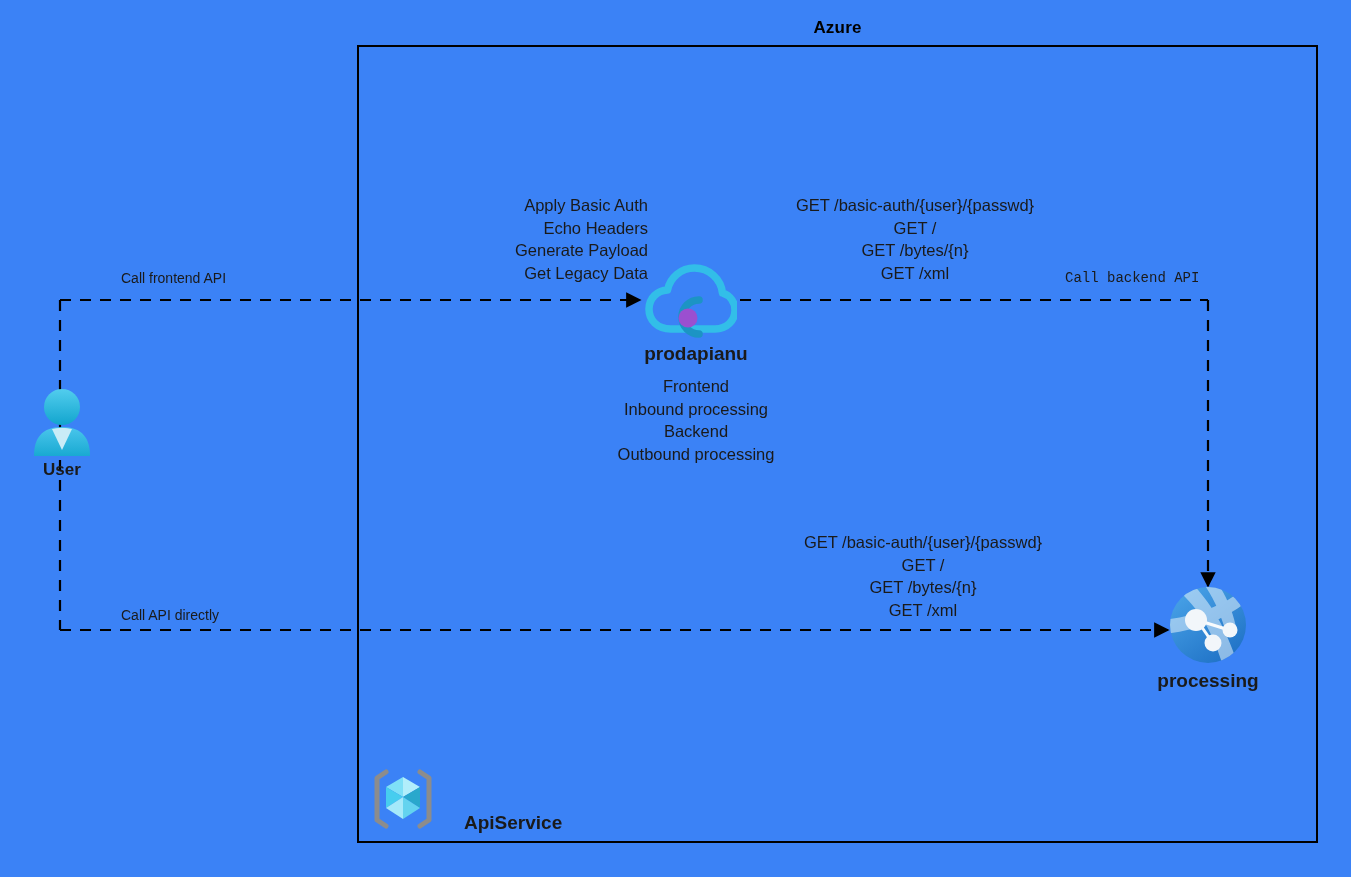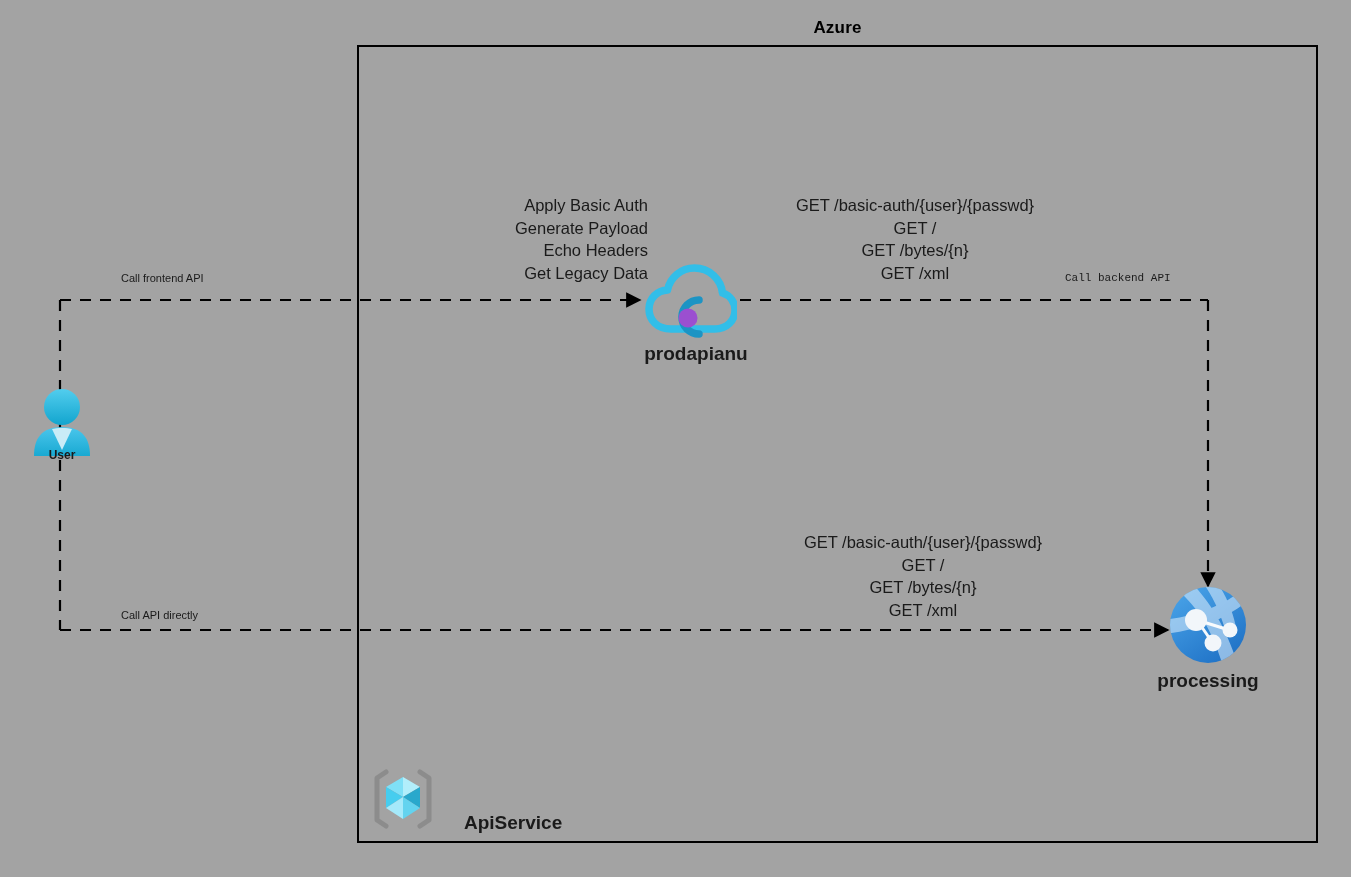--- a/index.html
+++ b/index.html
@@ -8,21 +8,21 @@
     background: #ffffff;
   }
   body {
     font-family: "Liberation Sans", sans-serif;
     color: #1a1a1a;
   }
   #canvas {
     position: relative;
     width: 1351px;
     height: 877px;
-    background: #a3a3a3;
+    background: #3b82f6;
     overflow: hidden;
   }
   .abs { position: absolute; }
 
   
   #azure-box {
     left: 357px;
     top: 45px;
     width: 961px;
     height: 798px;
@@ -43,21 +43,21 @@
 
   
   #wires {
     left: 0; top: 0;
     width: 1351px; height: 877px;
     pointer-events: none;
   }
 
   
   .label {
-    font-size: 11px;
+    font-size: 14px;
     color: #1a1a1a;
     white-space: nowrap;
     line-height: 22.5px;
   }
   .multiline {
     font-size: 16.5px;
     line-height: 22.5px;
     color: #1a1a1a;
     text-align: center;
     white-space: nowrap;
@@ -108,22 +108,22 @@
   </svg>
 
   <div class="abs label" style="left:121px; top:267px;">Call frontend API</div>
 
   <div class="abs label" style="left:1065px; top:267px;font-family:Liberation Mono, monospace;">Call backend API</div>
 
   <div class="abs label" style="left:121px; top:604px;text-align:right;">Call API directly</div>
 
   <div class="abs multiline" style="left:408px; top:194px; width:240px;text-align:right;">
     <div>Apply Basic Auth</div>
+    <div>Echo Headers</div>
     <div>Generate Payload</div>
-    <div>Echo Headers</div>
     <div>Get Legacy Data</div>
   </div>
 
   <div class="abs multiline" style="left:770px; top:194px; width:290px;">
     <div>GET /basic-auth/{user}/{passwd}</div>
     <div>GET /</div>
     <div>GET /bytes/{n}</div>
     <div>GET /xml</div>
   </div>
 
@@ -147,40 +147,46 @@
         </linearGradient>
       </defs>
       <circle cx="34" cy="19" r="18" fill="url(#gUserHead)"></circle>
       <path d="M 34 39
                C 13 39 6 51 6 68
                L 62 68
                C 62 51 55 39 34 39 Z" fill="url(#gUserBody)"></path>
       <path d="M 24 41 L 34 62 L 44 41 C 40 39.5 28 39.5 24 41 Z" fill="#C9ECF7"></path>
     </svg>
   </div>
-  <div class="abs node-title" style="left:0px; top:448px; width:124px; font-size:12px;">User</div>
+  <div class="abs node-title" style="left:0px; top:460px; width:124px; font-size:17px;">User</div>
 
   <div class="abs icon-wrap" style="left:645px; top:262px;">
     <svg width="92" height="80" viewBox="0 0 92 80">
 
       <path d="M 26 67
                C 12 67 4 58 4 47
                C 4 36.5 12 28.5 22.5 28
                C 25 15.5 36 6 49.5 6
                C 64 6 76 17 77.5 31
                C 85.5 33.5 90 40.5 90 48
                C 90 58.5 82 67 70 67 Z" fill="none" stroke="#32BEE8" stroke-width="7.5" stroke-linejoin="round" stroke-linecap="round"></path>
 
       <path d="M 54 38
                A 17 17 0 1 0 54 72" fill="none" stroke="#1C94C4" stroke-width="7.5" stroke-linecap="round"></path>
 
       <circle cx="43" cy="56" r="9.5" fill="#9B4FD0"></circle>
     </svg>
   </div>
   <div class="abs node-title" style="left:571px; top:343px; width:250px;">prodapianu</div>
+  <div class="abs node-sub" style="left:546px; top:375px; width:300px;">
+    <div>Frontend</div>
+    <div>Inbound processing</div>
+    <div>Backend</div>
+    <div>Outbound processing</div>
+  </div>
 
   <div class="abs icon-wrap" style="left:1167px; top:584px;">
     <svg width="82" height="82" viewBox="0 0 82 82">
       <defs>
         <linearGradient id="gGlobe" x1="0.15" y1="0" x2="0.85" y2="1">
           <stop offset="0%" stop-color="#49A3E8"></stop>
           <stop offset="100%" stop-color="#1D6FC4"></stop>
         </linearGradient>
         <clipPath id="clipGlobe">
           <circle cx="41" cy="41" r="38"></circle>

